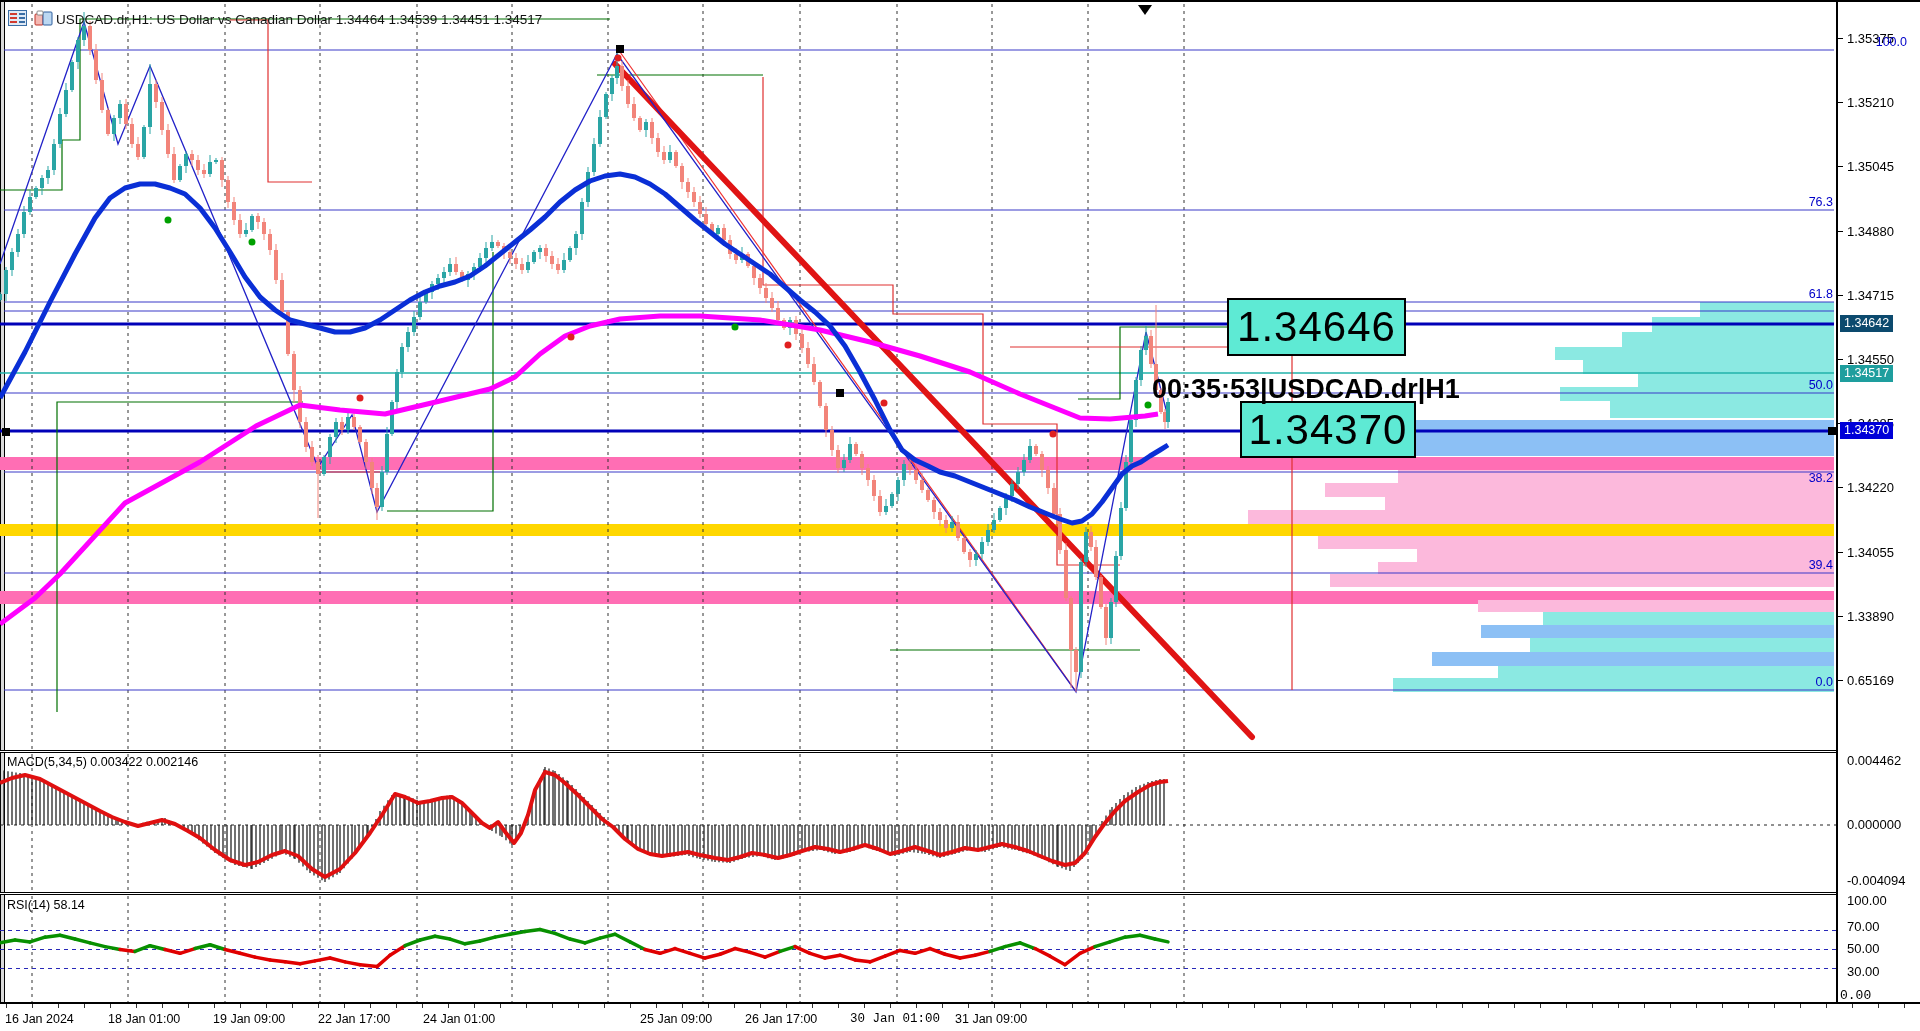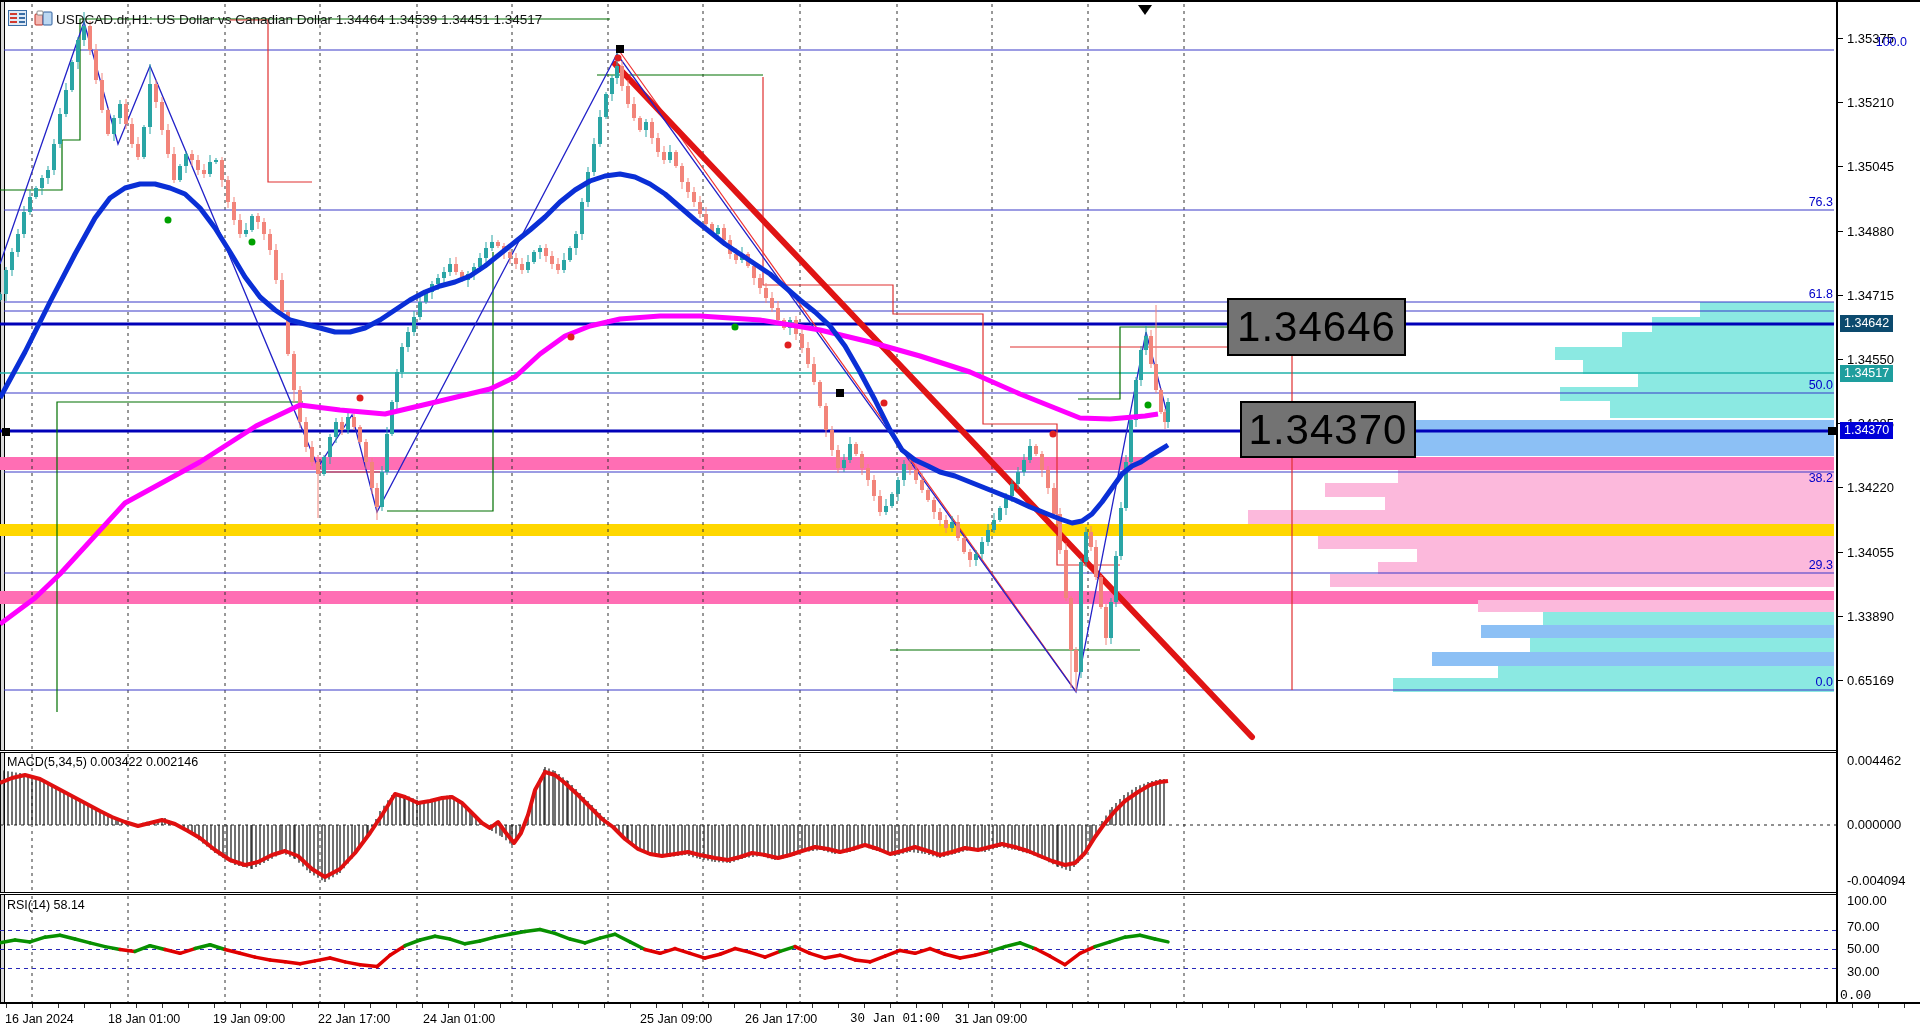--- a/index.html
+++ b/index.html
@@ -16,21 +16,21 @@
        border-left:2px solid #000;}
   .axlabel{position:absolute;font-size:13px;color:#000;white-space:nowrap;}
   .tick{position:absolute;width:5px;height:1px;background:#000;}
   .badge{position:absolute;left:2px;color:#fff;font-size:12.5px;padding:1px 4px 2px 4px;white-space:nowrap;}
   .fiblabel{position:absolute;color:#0000C8;font-size:12.5px;transform:translate(-100%,-100%);white-space:nowrap;}
   #time-axis{position:absolute;left:0;top:1000px;width:1920px;height:31px;background:#fff;border-top:2px solid #000;}
   .tlabel{position:absolute;top:8px;font-size:12.5px;color:#000;white-space:nowrap;}
   .ttick{position:absolute;top:0;width:1px;height:4px;background:#333;}
   .panel-label{position:absolute;font-size:12.5px;color:#000;z-index:5;}
   #title-bar{position:absolute;left:56px;top:10px;font-size:13.5px;color:#111;z-index:8;white-space:nowrap;}
-  .callout{position:absolute;background:#737373;border:2px solid #000;color:#000;
+  .callout{position:absolute;background:#5eead4;border:2px solid #000;color:#000;
        display:flex;align-items:center;justify-content:center;z-index:6;
        font-size:42px;letter-spacing:1px;}
   #time-info{position:absolute;color:#000;font-size:27px;font-weight:bold;z-index:6;white-space:nowrap;}
   #bar-marker{position:absolute;width:0;height:0;border-left:7px solid transparent;
        border-right:7px solid transparent;border-top:10px solid #000;z-index:7;}
   .topicon{position:absolute;top:8px;width:19px;height:16px;z-index:8;}
 </style>
 </head>
 <body>
 
@@ -534,20 +534,21 @@
   <svg class="topicon" style="left:34px" viewBox="0 0 19 16">
     <rect x="1" y="4" width="8" height="11" rx="1" fill="#f3b8b2" stroke="#c03328"></rect>
     <rect x="9" y="2" width="9" height="13" rx="1" fill="#bcd8f2" stroke="#2f5f9e"></rect>
     <rect x="3" y="1" width="6" height="4" rx="1" fill="#fff" stroke="#888"></rect>
   </svg>
   <div id="title-bar">USDCAD.dr,H1:  US Dollar vs Canadian Dollar   1.34464 1.34539 1.34451 1.34517</div>
   <div id="bar-marker" style="left:1138px;top:3px"></div>
 
   <div class="callout" style="left:1227px;top:296px;width:175px;height:54px">1.34646</div>
   <div class="callout" style="left:1240px;top:399px;width:172px;height:53px">1.34370</div>
+  <div id="time-info" style="left:1152px;top:372px">00:35:53|USDCAD.dr|H1</div>
 
   <div class="sep" style="top:748px"></div>
   <svg id="macd-svg" width="1836" height="138">
       <line x1="32" y1="0" x2="32" y2="138" stroke="#333" stroke-dasharray="3,4"></line>
       <line x1="128" y1="0" x2="128" y2="138" stroke="#333" stroke-dasharray="3,4"></line>
       <line x1="225" y1="0" x2="225" y2="138" stroke="#333" stroke-dasharray="3,4"></line>
       <line x1="320" y1="0" x2="320" y2="138" stroke="#333" stroke-dasharray="3,4"></line>
       <line x1="417" y1="0" x2="417" y2="138" stroke="#333" stroke-dasharray="3,4"></line>
       <line x1="512" y1="0" x2="512" y2="138" stroke="#333" stroke-dasharray="3,4"></line>
       <line x1="608" y1="0" x2="608" y2="138" stroke="#333" stroke-dasharray="3,4"></line>
@@ -1093,15 +1094,15 @@
       <div class="tlabel" style="left: 640px;">25 Jan 09:00</div>
       <div class="tlabel" style="left: 745px;">26 Jan 17:00</div>
       <div class="tlabel" style="left: 850px; font-family: Liberation Mono, monospace;">30 Jan 01:00</div>
       <div class="tlabel" style="left: 955px;">31 Jan 09:00</div>
     </div>
 <div class="fiblabel" style="left: 1907px; top: 47px;">100.0</div>
     <div class="fiblabel" style="left: 1833px; top: 207px;">76.3</div>
     <div class="fiblabel" style="left: 1833px; top: 299px;">61.8</div>
     <div class="fiblabel" style="left: 1833px; top: 390px;">50.0</div>
     <div class="fiblabel" style="left: 1833px; top: 483px;">38.2</div>
-    <div class="fiblabel" style="left: 1833px; top: 570px;">29.3</div>
+    <div class="fiblabel" style="left: 1833px; top: 570px;">39.4</div>
     <div class="fiblabel" style="left: 1833px; top: 687px;">0.0</div>
   </div>
 
 </body></html>

